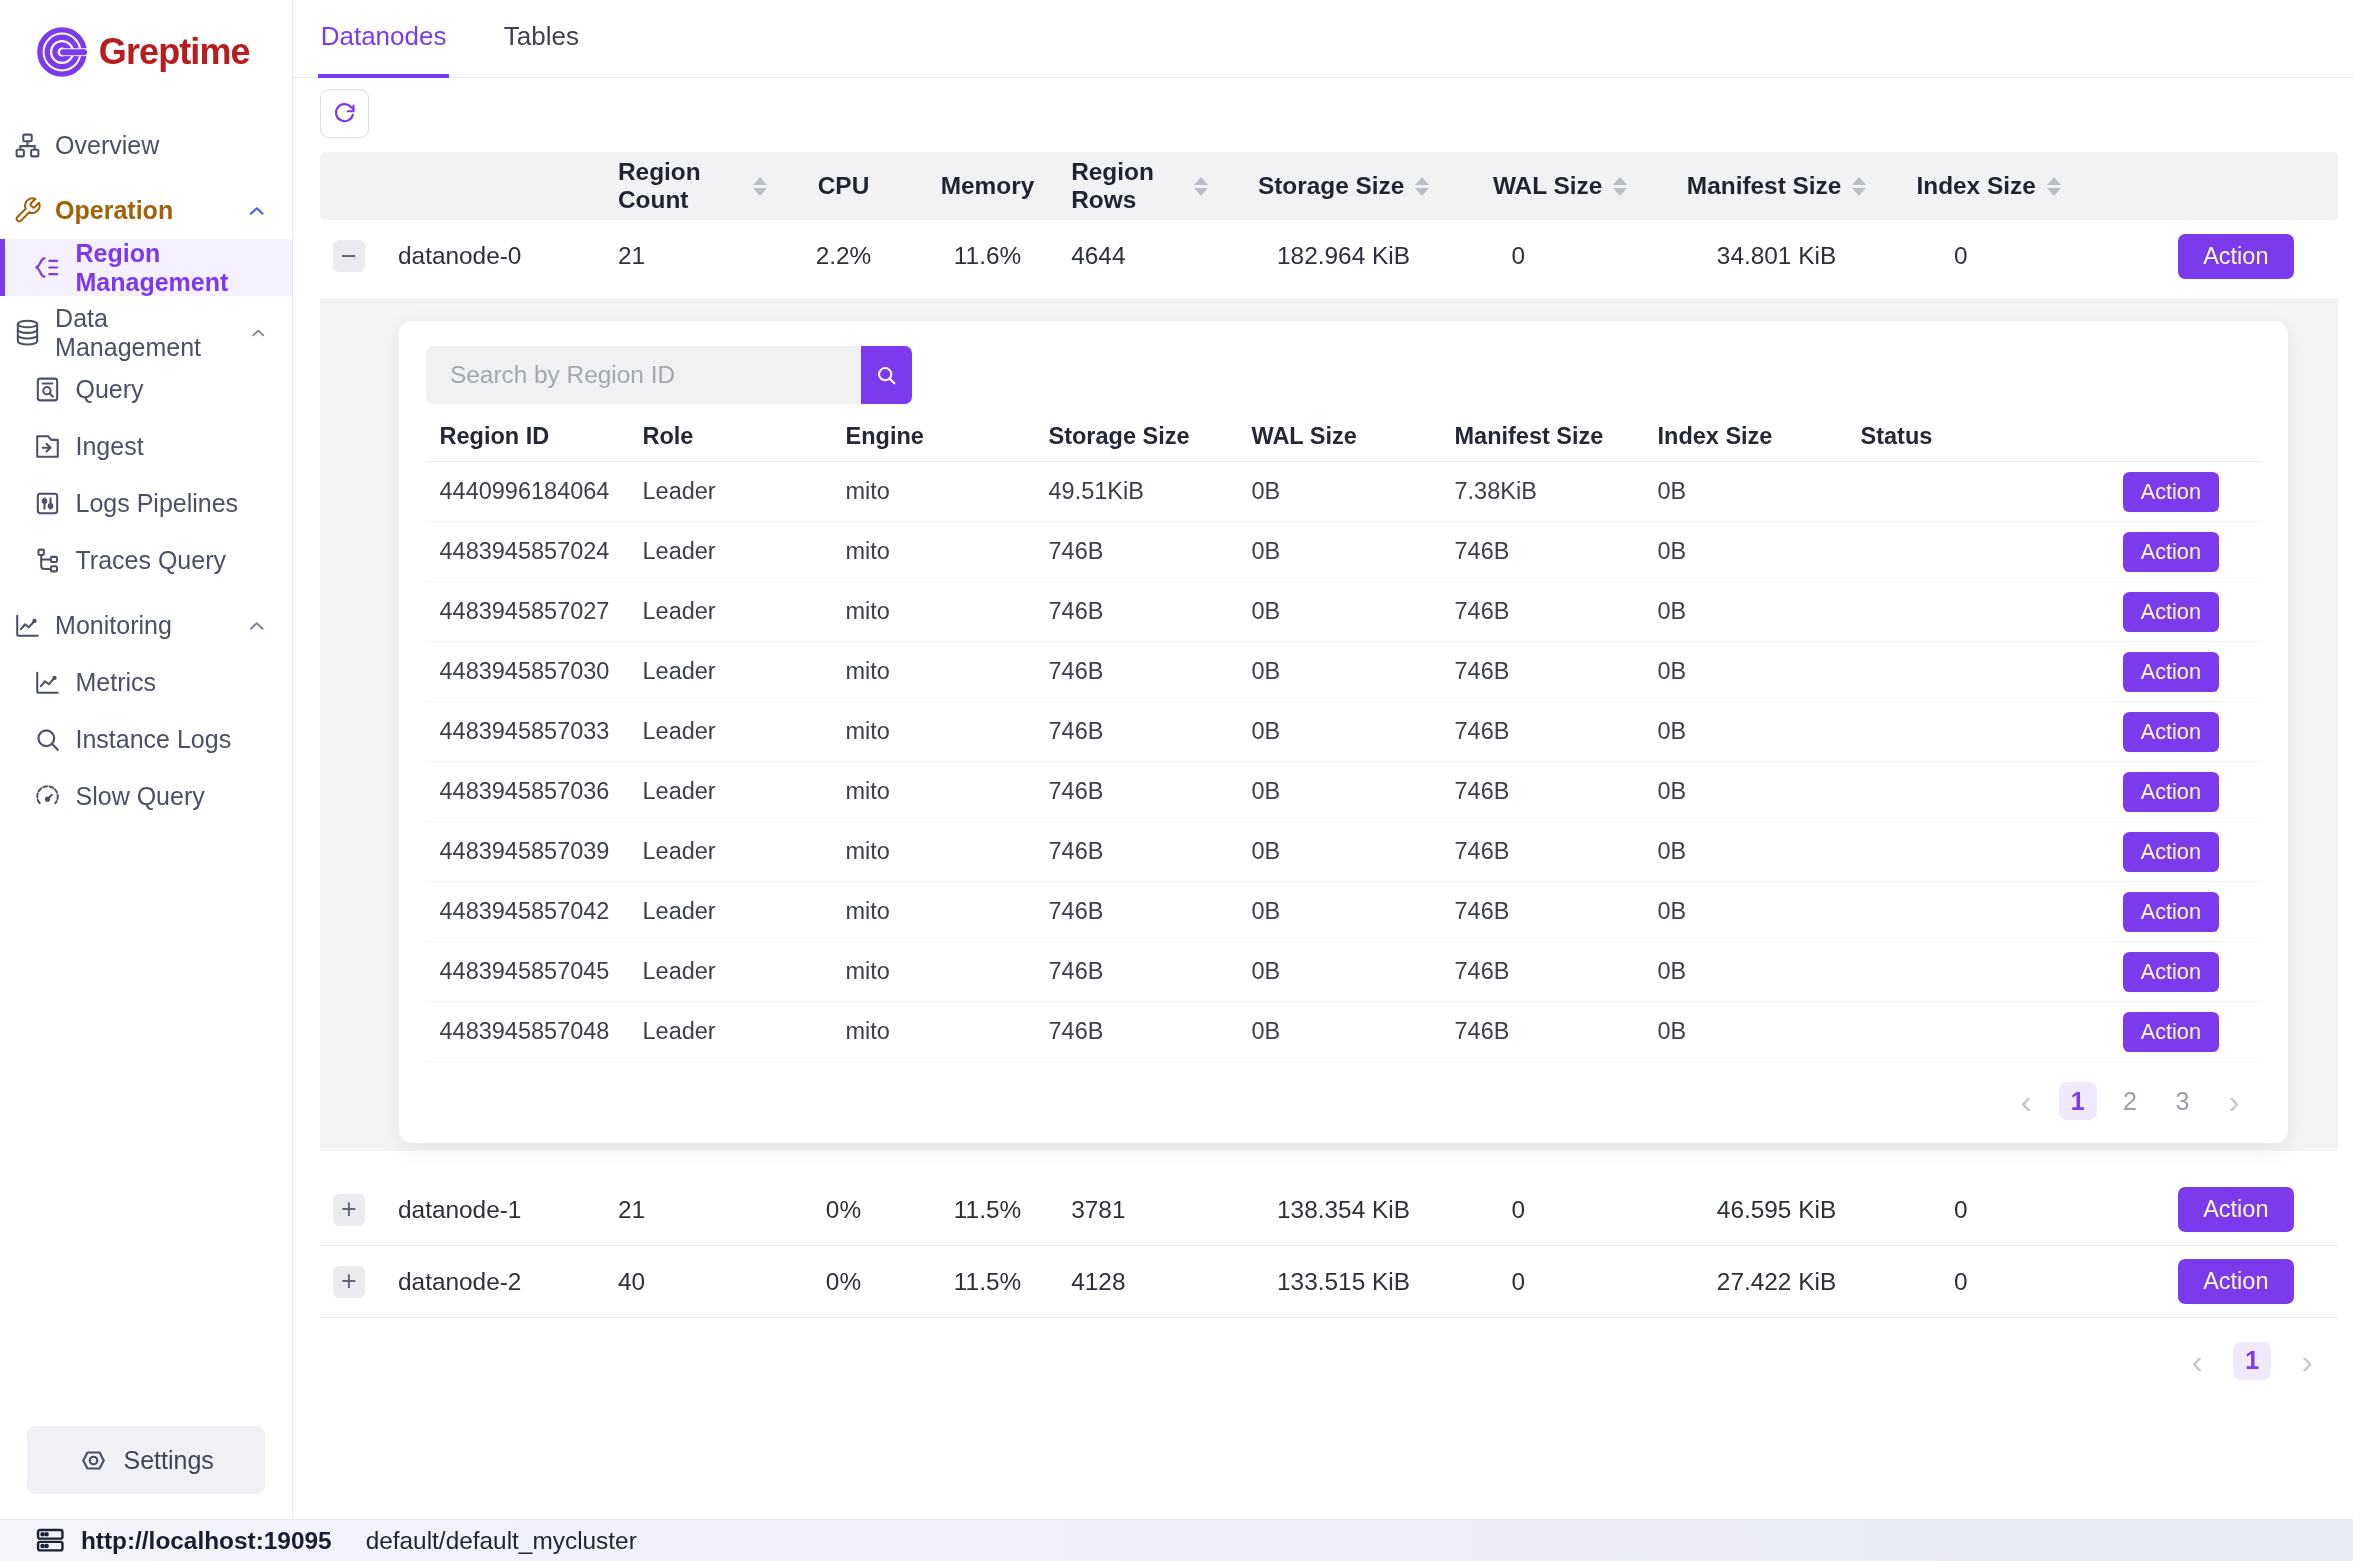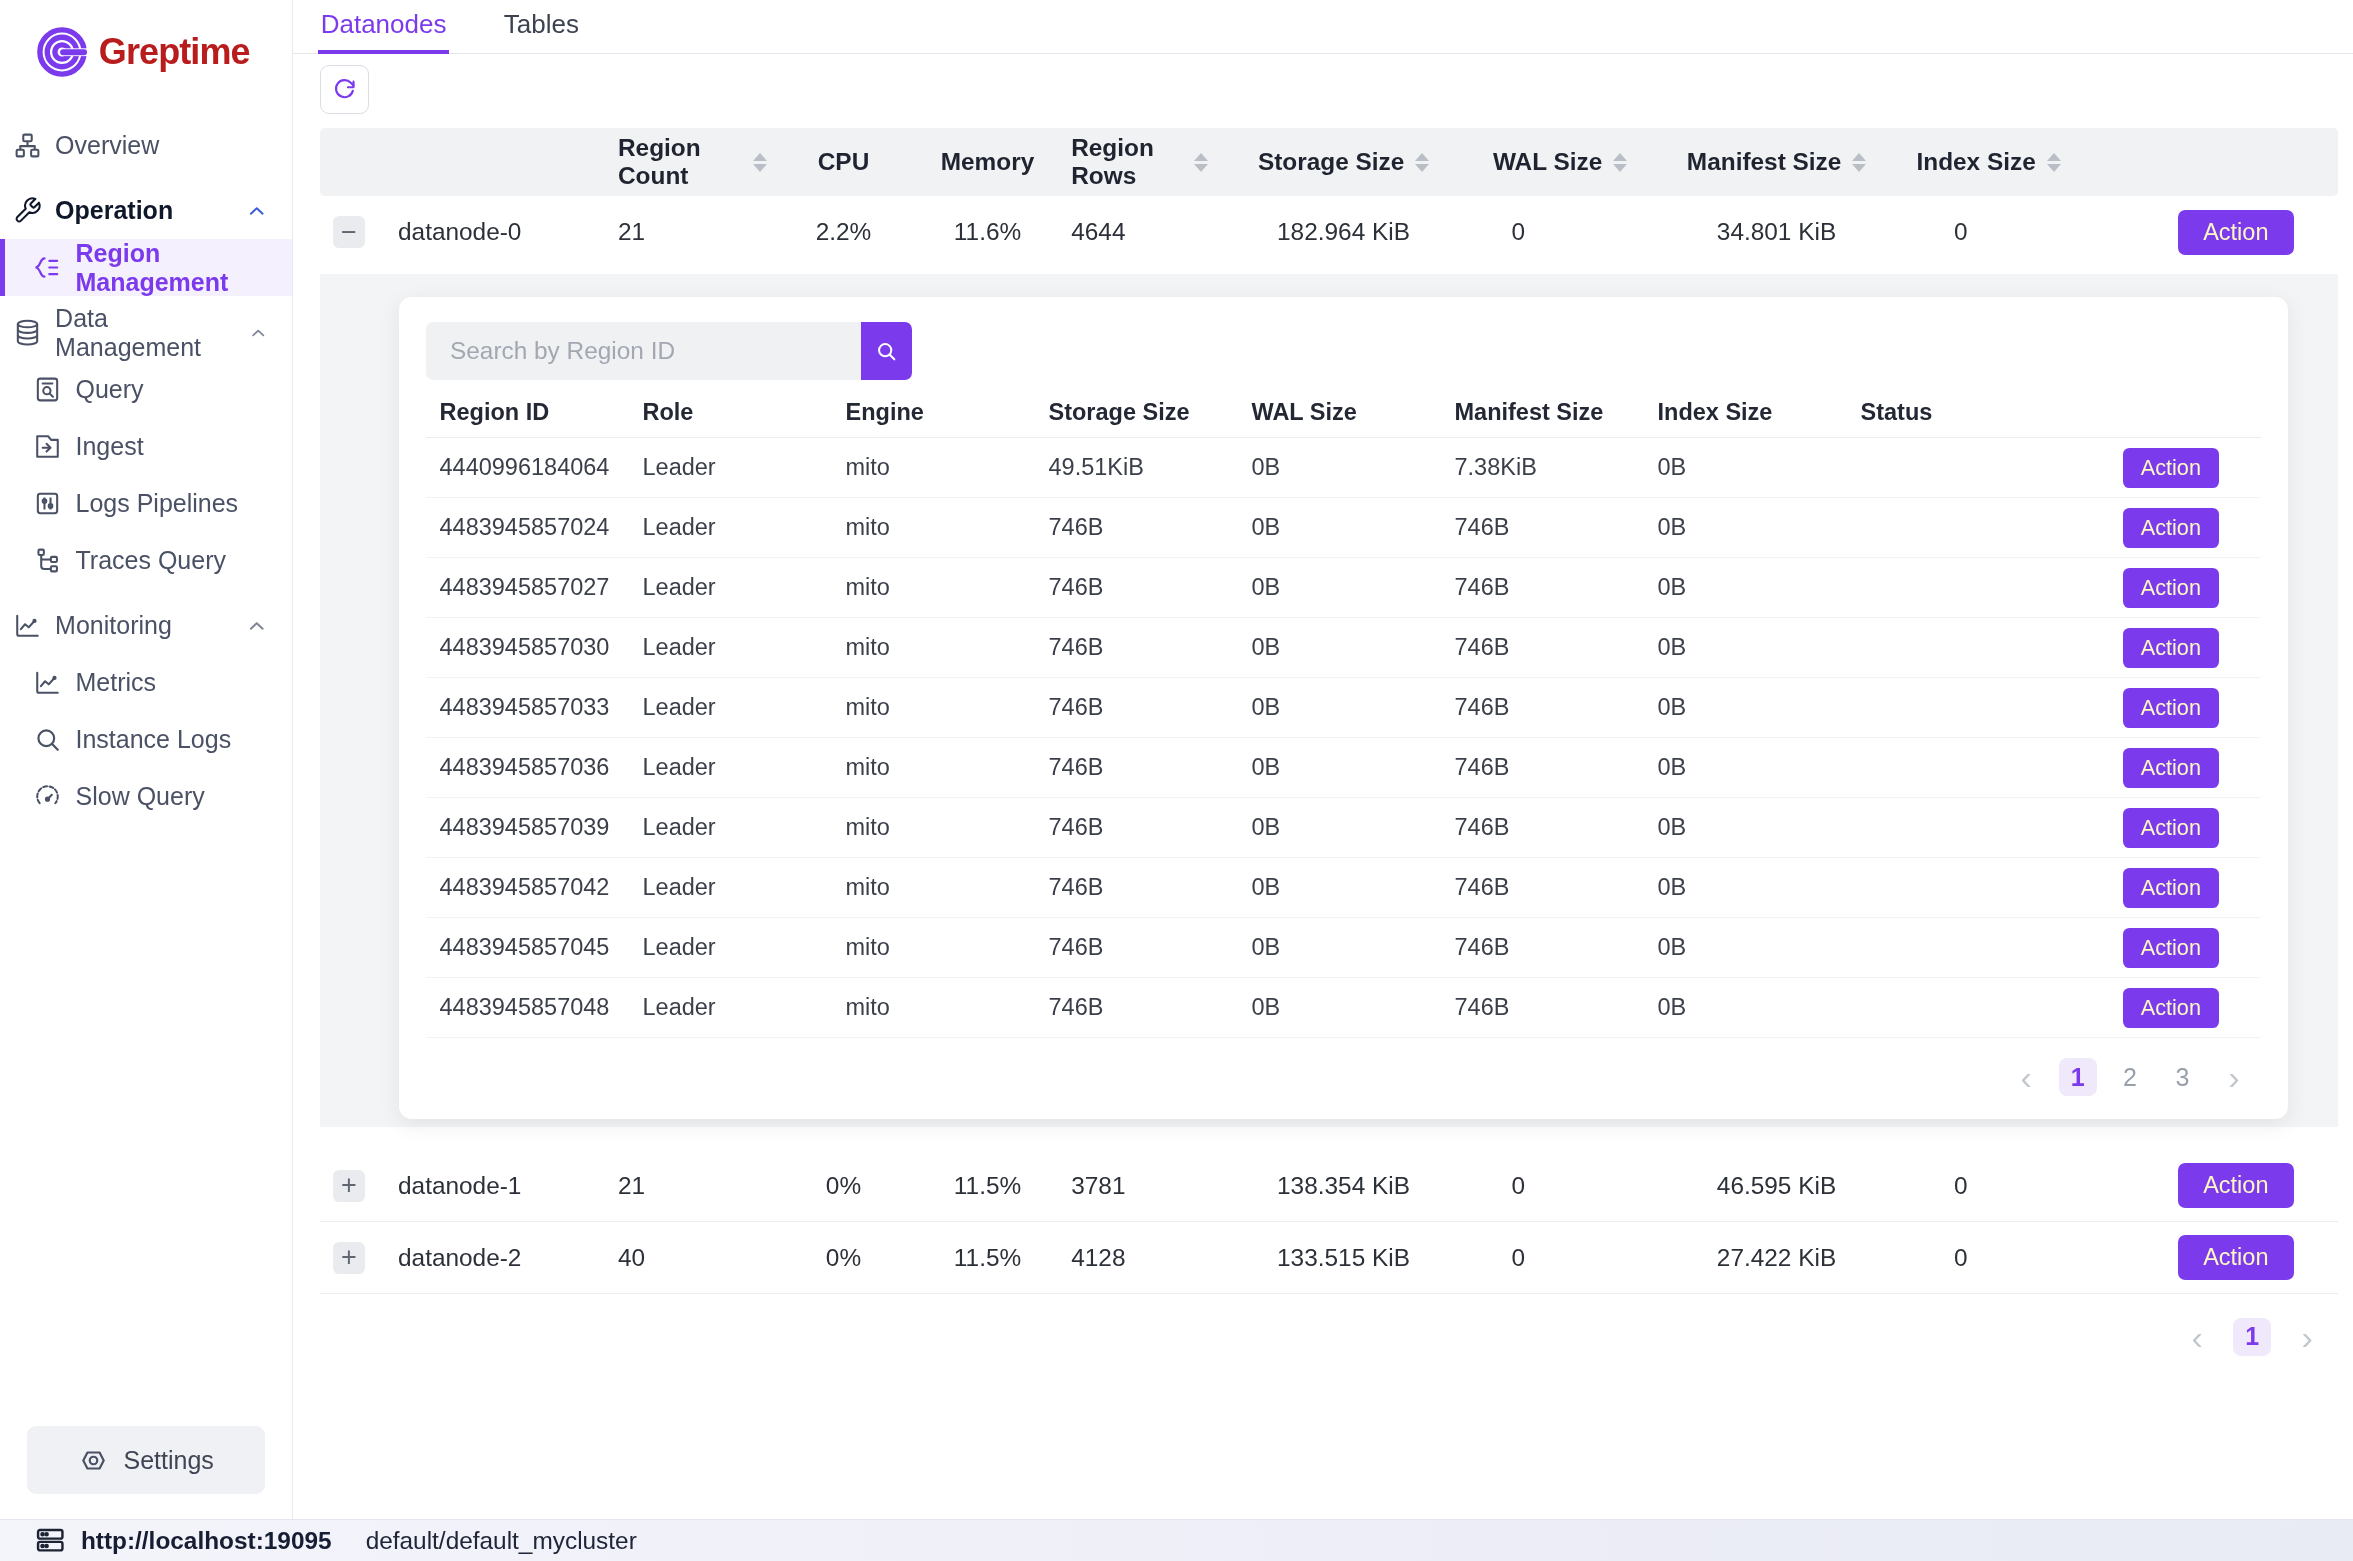--- a/index.html
+++ b/index.html
@@ -12,33 +12,33 @@
   .sidebar { width:293px; border-right:0.9px solid #e8eaf0; display:flex; flex-direction:column; background:#fff; }
   .logo { display:flex; align-items:center; gap:10.8px; padding:21.7px 0 0 36px; height:83px; }
   .logo svg { width:52px; height:52px; color:#7c3aed; }
   .logo-text { font-size:36px; font-weight:800; color:#b91c1c; letter-spacing:-0.9px; }
   nav { margin-top:34px; flex:1; }
   .nav-item { position:relative; height:57px; display:flex; align-items:center; gap:13.5px;
     padding-left:12.6px; font-size:25px; color:#4a5165; cursor:pointer; }
   .nav-item .ni-icon { width:29px; height:29px; flex:0 0 29px; }
   .nav-item.child { padding-left:33px; }
   .nav-item.top-gap { margin-top:8.1px; }
-  .nav-item.accent { color:#0f172a; font-weight:700; }
+  .nav-item.accent { color:#a16207; font-weight:700; }
   .nav-item.active { background:#f5f0fd; color:#7c3aed; font-weight:700; }
   .nav-item.active::before { content:''; position:absolute; left:0; top:0; bottom:0; width:4.5px; background:#7c3aed; }
   .chev { margin-left:auto; margin-right:23.5px; width:23.5px; height:23.5px; color:#7e8496; }
   .chev.blue { color:#3b5bdb; }
   .settings-btn { margin:auto 27px 25px; height:68px; background:#f0f1f4; border:none; border-radius:9px;
     display:flex; align-items:center; justify-content:center; gap:14.4px; font-size:25px; color:#3f4555;
     font-family:inherit; cursor:pointer; }
   .settings-btn svg { width:31px; height:31px; color:#4a5165; }
 
   
   main { flex:1; display:flex; flex-direction:column; min-width:0; }
-  .tabbar { height:54px; border-bottom:0.9px solid #e4e7ed; display:flex; padding-left:25px; gap:52px; }
+  .tabbar { height:78px; border-bottom:0.9px solid #e4e7ed; display:flex; padding-left:25px; gap:52px; }
   .tab { display:flex; align-items:center; font-size:26px; color:#3d4250; padding:0 2.7px;
     border-bottom:4.5px solid transparent; margin-bottom:-0.9px; cursor:pointer; }
   .tab.active { color:#7c3aed; border-color:#7c3aed; }
   .main-body { padding:10.8px 16.2px 0 27px; flex:1; display:flex; flex-direction:column; }
   .refresh-btn { width:49px; height:49px; border:0.9px solid #dadde4; background:#fff; border-radius:9px;
     display:flex; align-items:center; justify-content:center; cursor:pointer; }
   .refresh-btn svg { width:27px; height:27px; color:#7c3aed; }
 
   
   .dn-table { margin-top:14.4px; }

